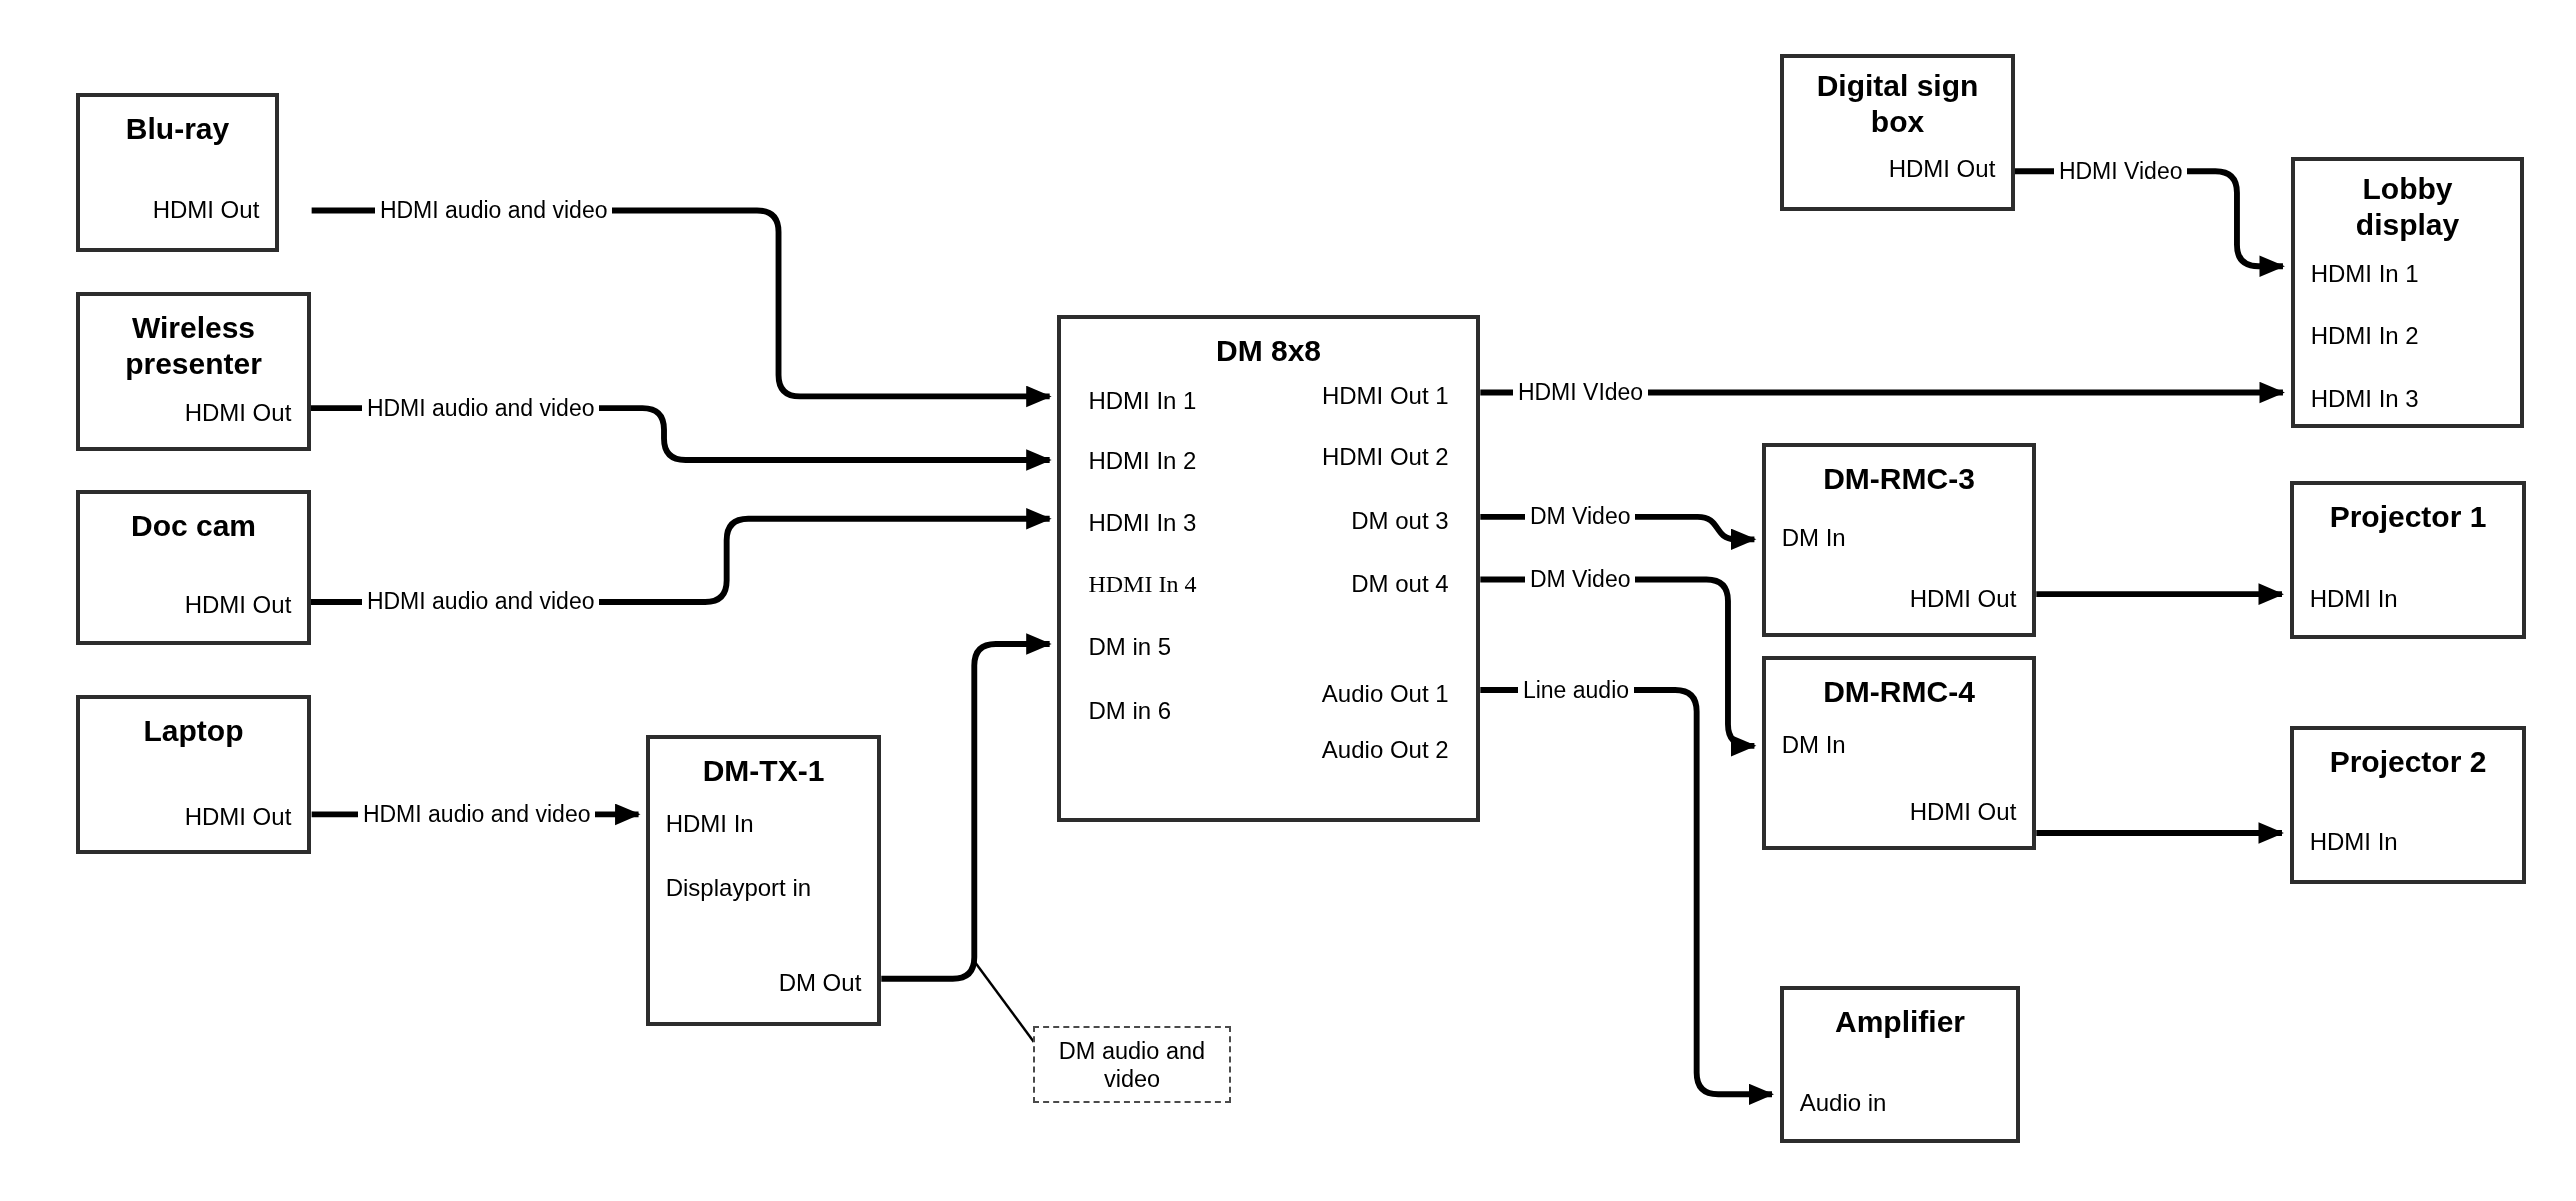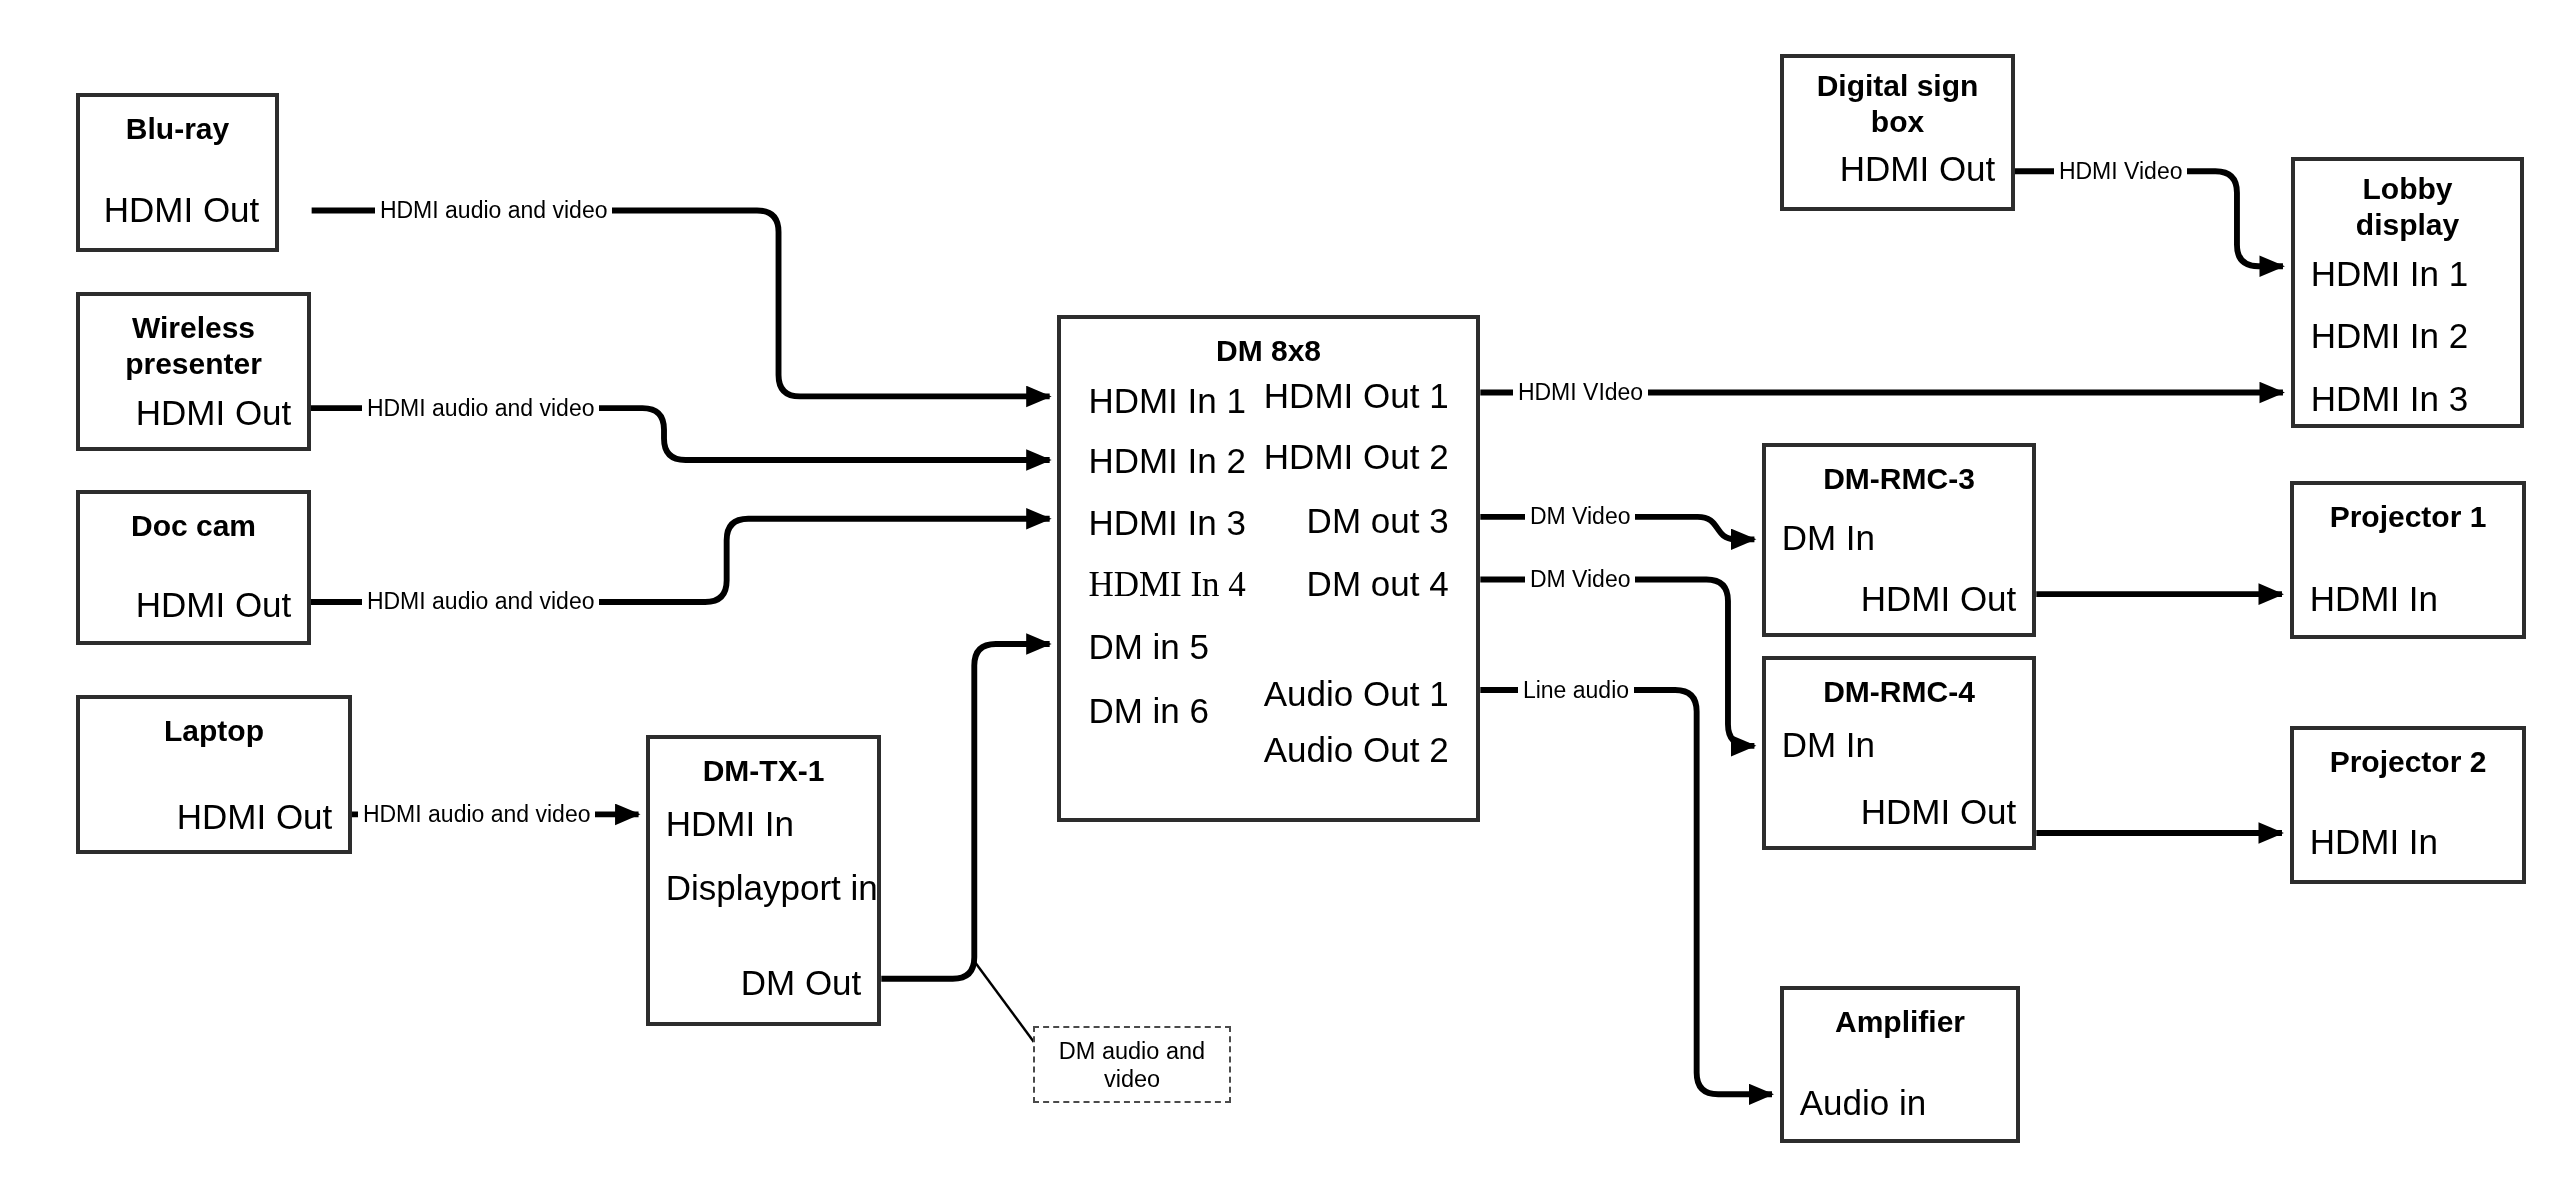--- a/index.html
+++ b/index.html
@@ -23,21 +23,21 @@
     font-size:30px;
     line-height:36px;
     text-align:center;
     margin:13.7px auto 0 auto;
   }
   .w170 { max-width:166px; }
   .w185 { max-width:181px; }
   .w150 { max-width:147px; }
   .port {
     position:absolute;
-    font-size:35px;
+    font-size:24px;
     line-height:29px;
     white-space:nowrap;
   }
   .port.pl { left:15.7px; }
   .port.pr { right:15.7px; text-align:right; }
   .port.pl2 { left:27.4px; }
   .port.pr2 { right:27.4px; text-align:center; }
   .elabel {
     position:absolute;
     background:#ffffff;
@@ -94,21 +94,21 @@
 <div class="node" style="left:76px; top:292px; width:235px; height:159px;">
   <div class="title w170">Wireless presenter</div>
   <div class="port pr" style="top:102px;">HDMI Out</div>
 </div>
 
 <div class="node" style="left:76px; top:490px; width:235px; height:155px;">
   <div class="title">Doc cam</div>
   <div class="port pr" style="top:96px;">HDMI Out</div>
 </div>
 
-<div class="node" style="left:76px; top:695px; width:276px; height:159px;">
+<div class="node" style="left:76px; top:695px; width:235px; height:159px;">
   <div class="title">Laptop</div>
   <div class="port pr" style="top:103px;">HDMI Out</div>
 </div>
 
 <div class="node" style="left:646px; top:735px; width:235px; height:291px;">
   <div class="title">DM-TX-1</div>
   <div class="port pl" style="top:70px;">HDMI In</div>
   <div class="port pl" style="top:134px;">Displayport in</div>
   <div class="port pr" style="top:229px;">DM Out</div>
 </div>

